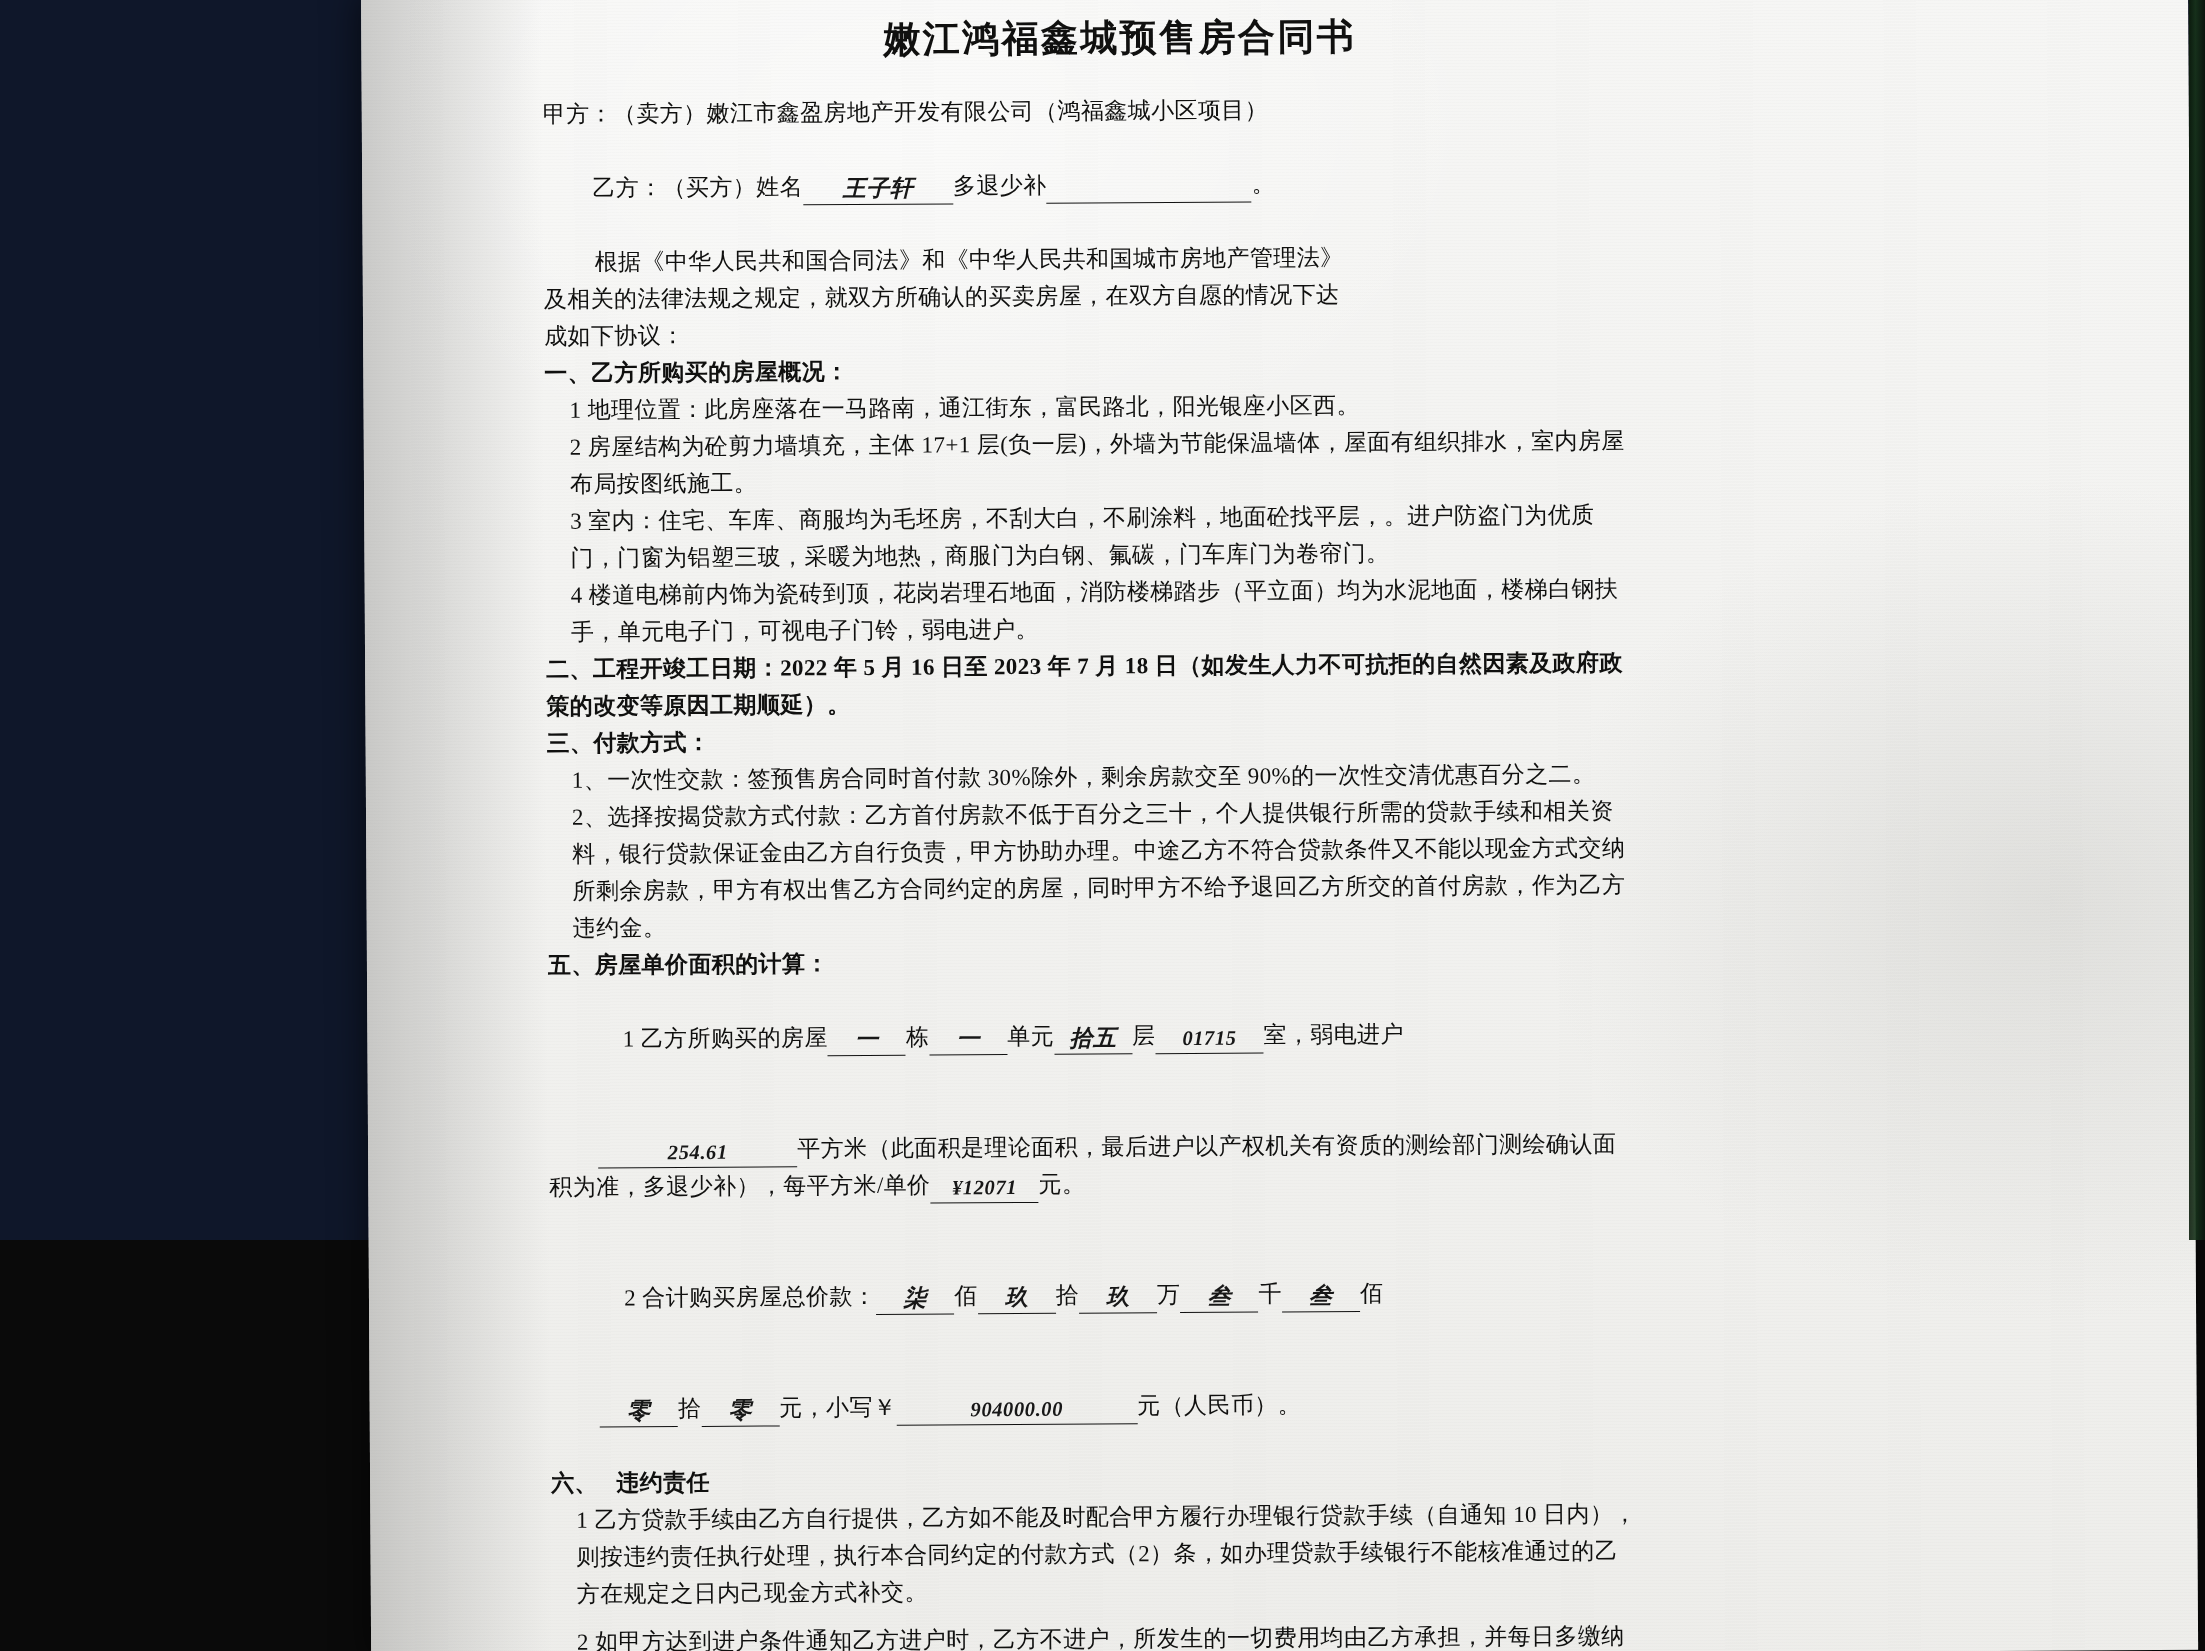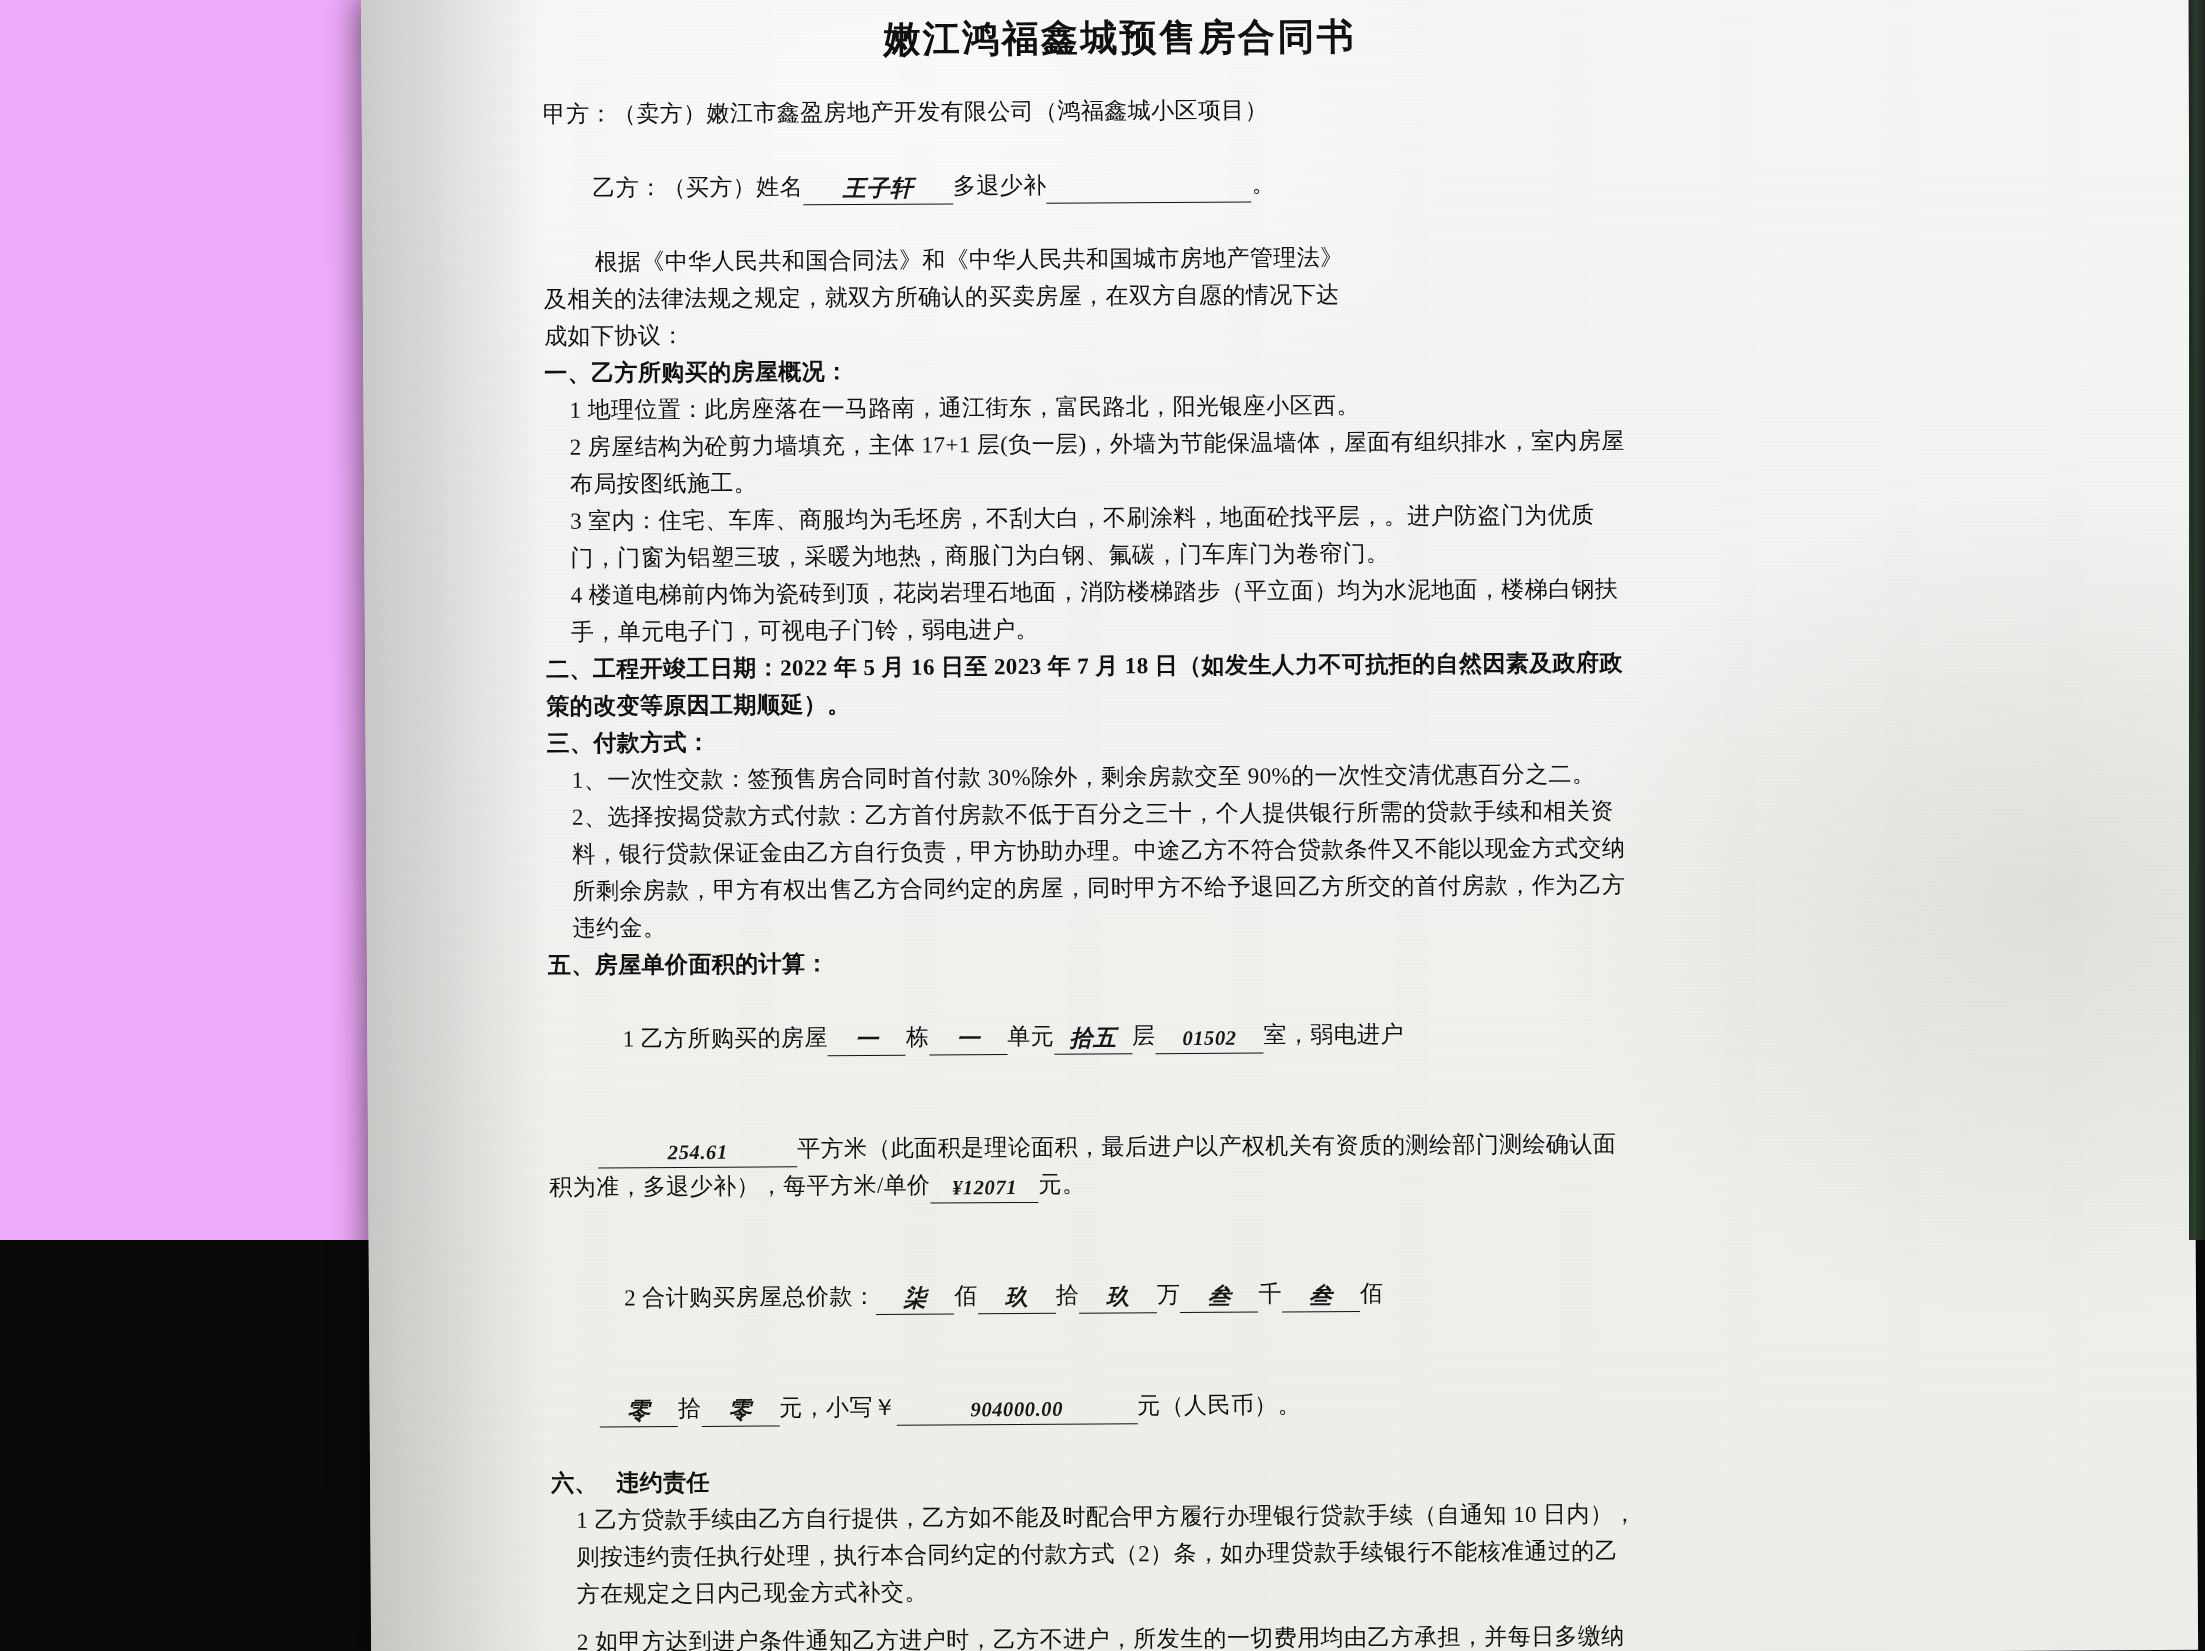--- a/index.html
+++ b/index.html
@@ -12,21 +12,21 @@
     height: 1652px;
     overflow: hidden;
     font-family: "Liberation Serif", "DejaVu Serif", serif;
   }
 
   
   #scene {
     position: relative;
     width: 2205px;
     height: 1240px;
-    background: #f0abfc;
+    background: #0f172a;
   }
   
   #scene::after {
     content: "";
     position: absolute;
     right: 0; top: 0;
     width: 15.6px; height: 100%;
     background: linear-gradient(to right, #0b1c0c, #17331a 40%, #0a150b);
     opacity: .9;
   }
@@ -156,21 +156,21 @@
 
       <div class="line bold">二、工程开竣工日期：2022 年 5 月 16 日至 2023 年 7 月 18 日（如发生人力不可抗拒的自然因素及政府政策的改变等原因工期顺延）。</div>
 
       <div class="line bold">三、付款方式：</div>
       <div class="line indent2">1、一次性交款：签预售房合同时首付款 30%除外，剩余房款交至 90%的一次性交清优惠百分之二。</div>
       <div class="line indent2">2、选择按揭贷款方式付款：乙方首付房款不低于百分之三十，个人提供银行所需的贷款手续和相关资料，银行贷款保证金由乙方自行负责，甲方协助办理。中途乙方不符合贷款条件又不能以现金方式交纳所剩余房款，甲方有权出售乙方合同约定的房屋，同时甲方不给予退回乙方所交的首付房款，作为乙方违约金。</div>
 
       <div class="line bold">五、房屋单价面积的计算：</div>
 
       <div class="line indent2">
-        <span>1 乙方所购买的房屋</span><span class="blank b-sm"><span class="hw">一</span></span><span>栋</span><span class="blank b-sm"><span class="hw">一</span></span><span>单元</span><span class="blank b-sm"><span class="hw">拾五</span></span><span>层</span><span class="blank b-md"><span class="hw hw-sm">01502</span></span><span>室，弱电进户</span>
+        <span>1 乙方所购买的房屋</span><span class="blank b-sm"><span class="hw">一</span></span><span>栋</span><span class="blank b-sm"><span class="hw">一</span></span><span>单元</span><span class="blank b-sm"><span class="hw">拾五</span></span><span>层</span><span class="blank b-md"><span class="hw hw-sm">01715</span></span><span>室，弱电进户</span>
       </div>
       <div class="line">
         <span class="blank b-lg"><span class="hw hw-sm">254.61</span></span><span>平方米（此面积是理论面积，最后进户以产权机关有资质的测绘部门测绘确认面积为准，多退少补），每平方米/单价</span><span class="blank b-md"><span class="hw hw-sm">¥12071</span></span><span>元。</span>
       </div>
 
       <div class="line indent2">
         <span>2 合计购买房屋总价款：</span><span class="blank b-sm"><span class="hw">柒</span></span><span>佰</span><span class="blank b-sm"><span class="hw">玖</span></span><span>拾</span><span class="blank b-sm"><span class="hw">玖</span></span><span>万</span><span class="blank b-sm"><span class="hw">叁</span></span><span>千</span><span class="blank b-sm"><span class="hw">叁</span></span><span>佰</span>
       </div>
       <div class="line">
         <span class="blank b-sm"><span class="hw">零</span></span><span>拾</span><span class="blank b-sm"><span class="hw">零</span></span><span>元，小写￥</span><span class="blank b-xl"><span class="hw hw-sm">904000.00</span></span><span>元（人民币）。</span>

